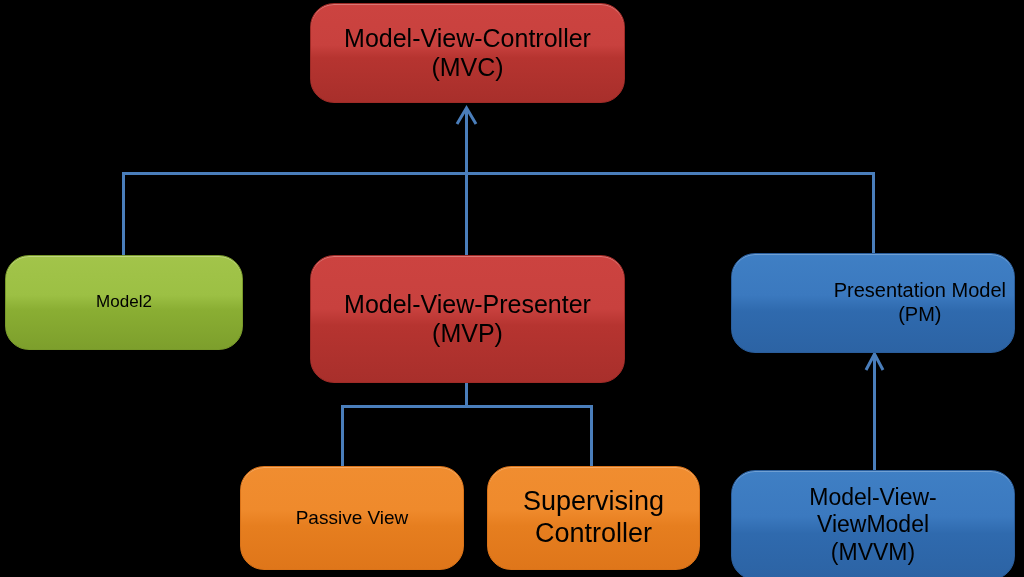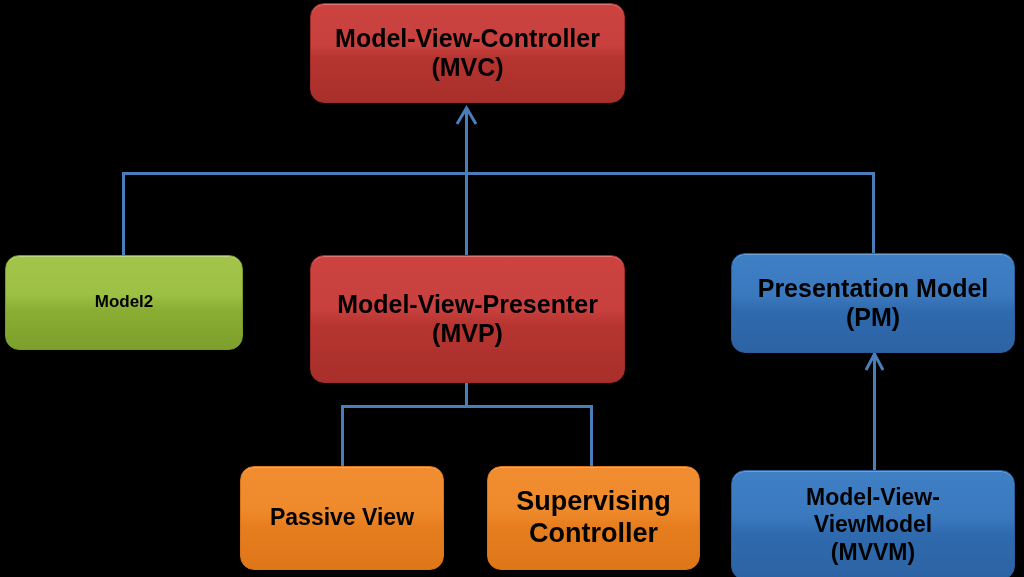--- a/index.html
+++ b/index.html
@@ -14,23 +14,23 @@
     background: #000000;
     overflow: hidden;
     font-family: "Liberation Sans", sans-serif;
   }
   .node {
     position: absolute;
     display: flex;
     align-items: center;
     justify-content: center;
     text-align: center;
-    border-radius: 14px;
+    border-radius: 24px;
     color: #000000;
-    font-weight: bold;
+    font-weight: normal;
     line-height: 1.18;
     box-sizing: border-box;
     z-index: 5;
   }
   .node-label {
     display: block;
     white-space: pre-line;
     padding: 0 8px;
   }
   
@@ -104,26 +104,26 @@
 
   <div class="node theme-green" style="left:5px; top:255px; width:238px; height:95px; font-size:17px;">
     <span class="node-label">Model2</span>
   </div>
 
   <div class="node theme-red" style="left:310px; top:255px; width:315px; height:128px; font-size:25px;">
     <span class="node-label">Model-View-Presenter
 (MVP)</span>
   </div>
 
-  <div class="node theme-blue" style="left:731px; top:253px; width:284px; height:100px; font-size:25px;">
+  <div class="node theme-blue" style="left:731px; top:253px; width:284px; height:100px; font-size:20px;justify-content:flex-end;">
     <span class="node-label">Presentation Model
 (PM)</span>
   </div>
 
-  <div class="node theme-orange" style="left:240px; top:466px; width:204px; height:104px; font-size:23px;">
+  <div class="node theme-orange" style="left:240px; top:466px; width:224px; height:104px; font-size:19px;">
     <span class="node-label">Passive View</span>
   </div>
 
   <div class="node theme-orange" style="left:487px; top:466px; width:213px; height:104px; font-size:27px;">
     <span class="node-label">Supervising
 Controller</span>
   </div>
 
   <div class="node theme-blue" style="left:731px; top:470px; width:284px; height:110px; font-size:23px;">
     <span class="node-label">Model-View-

